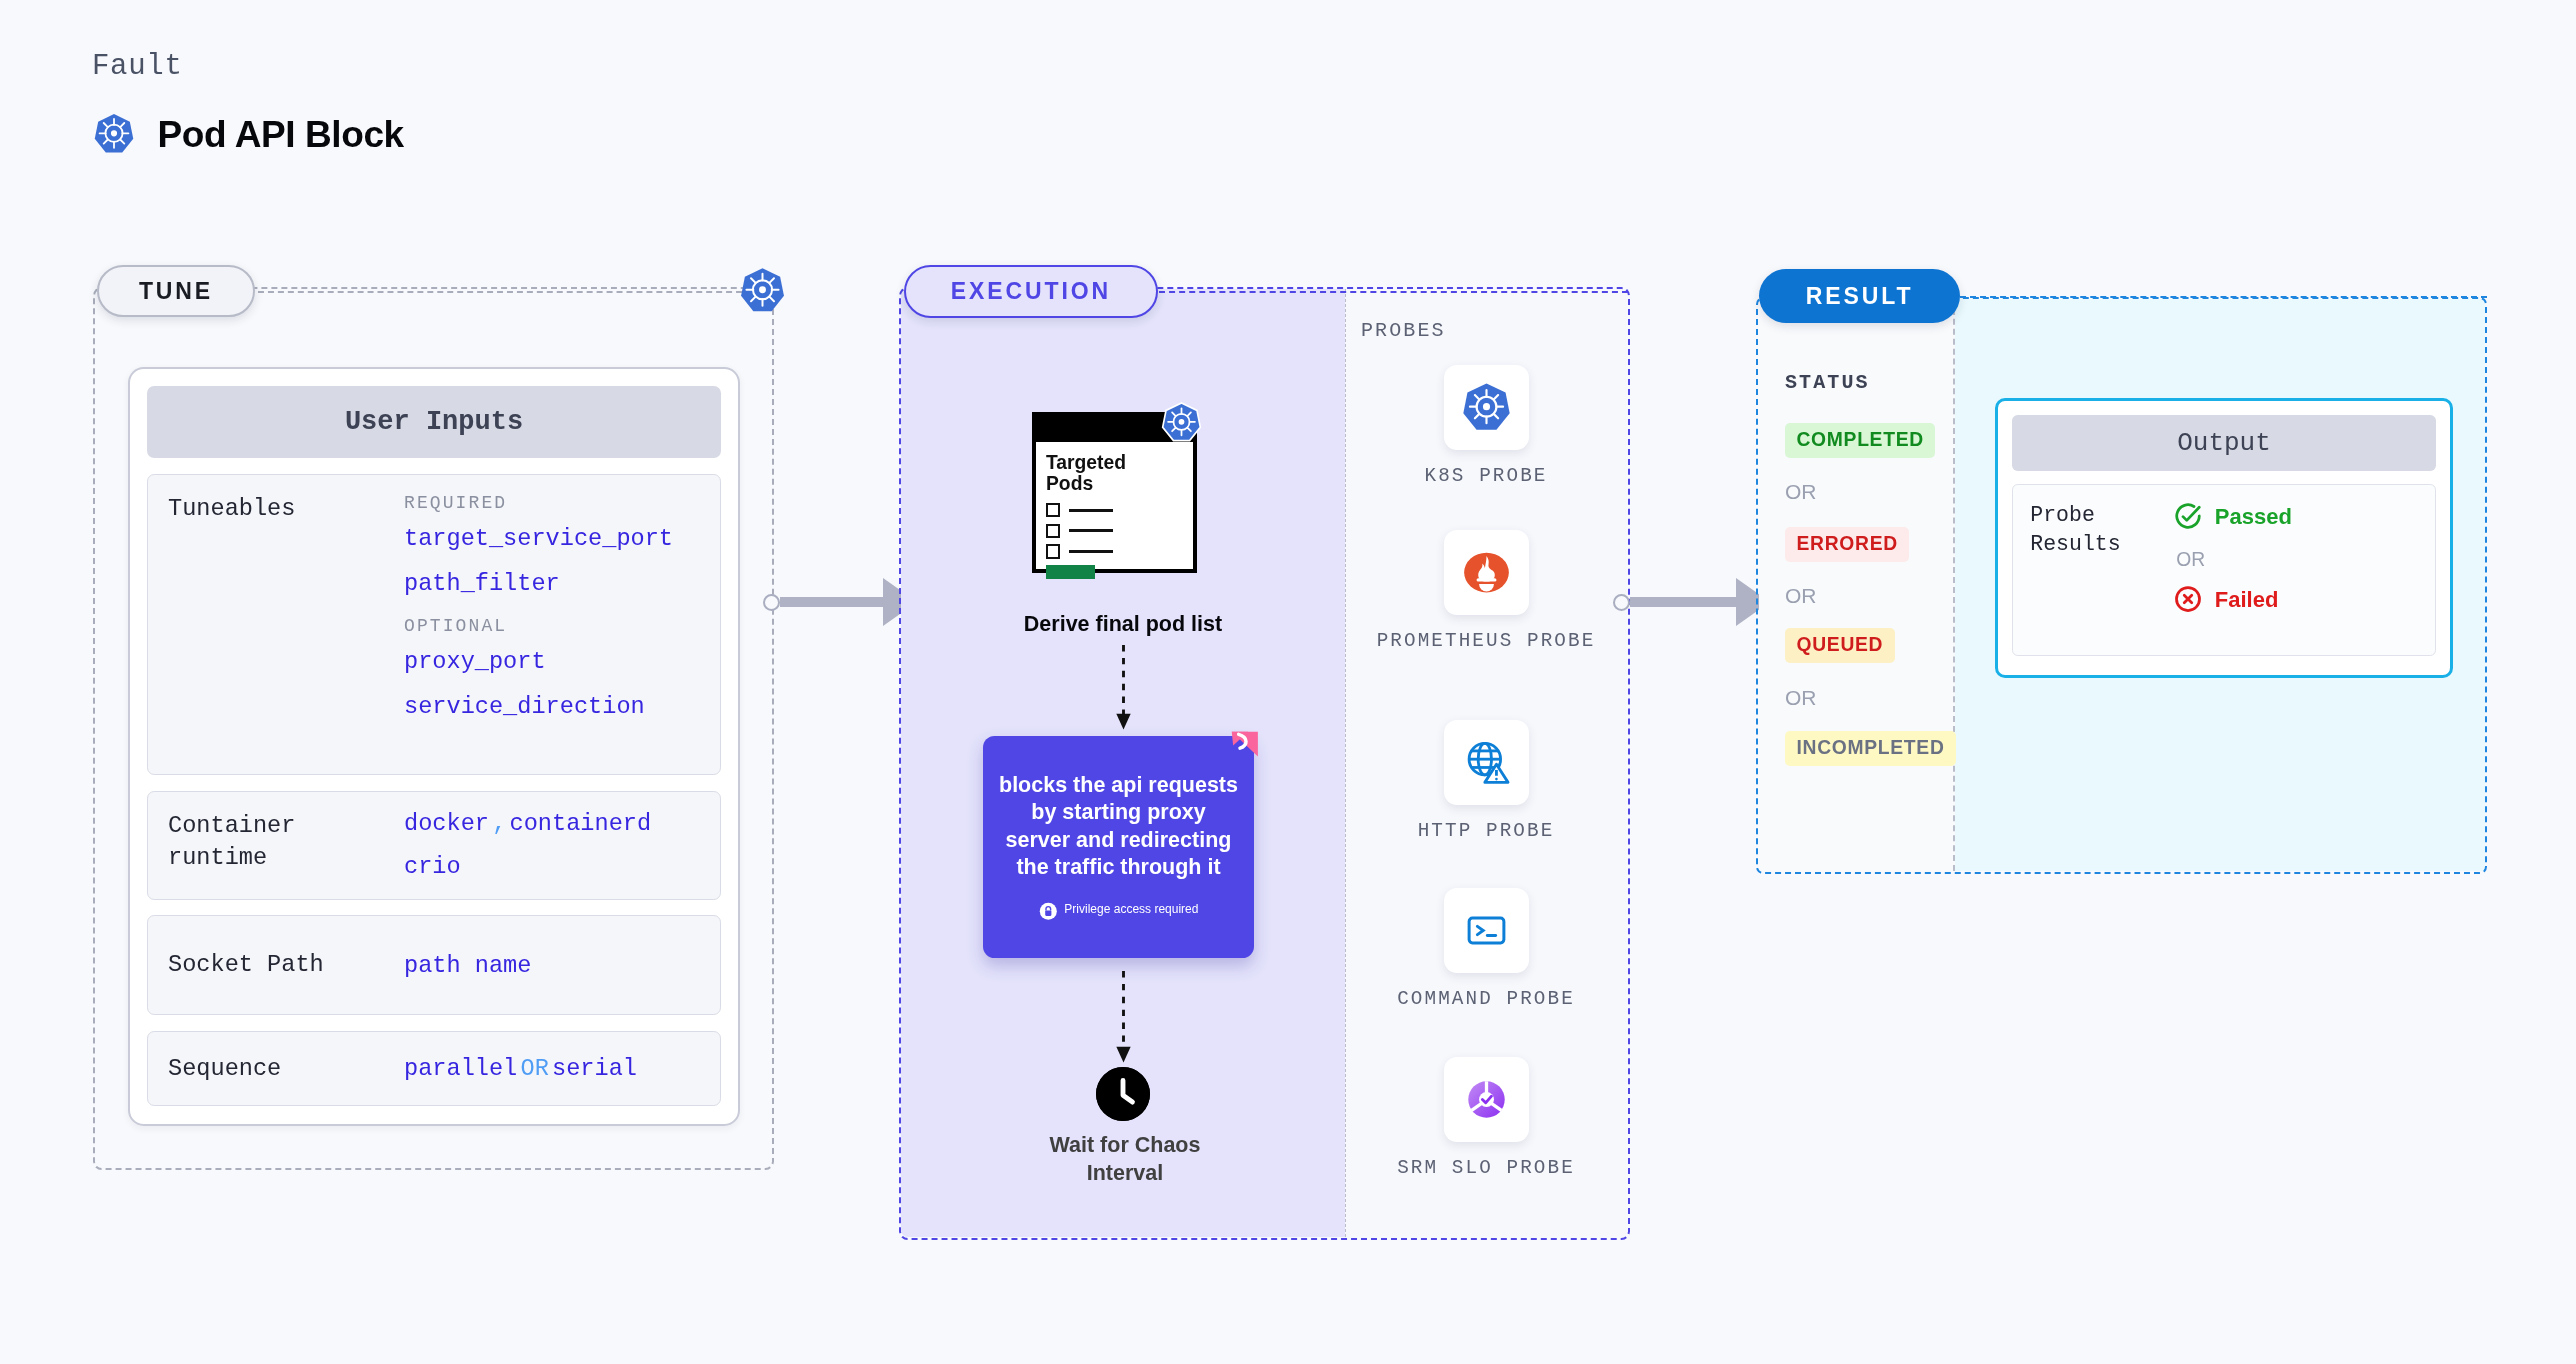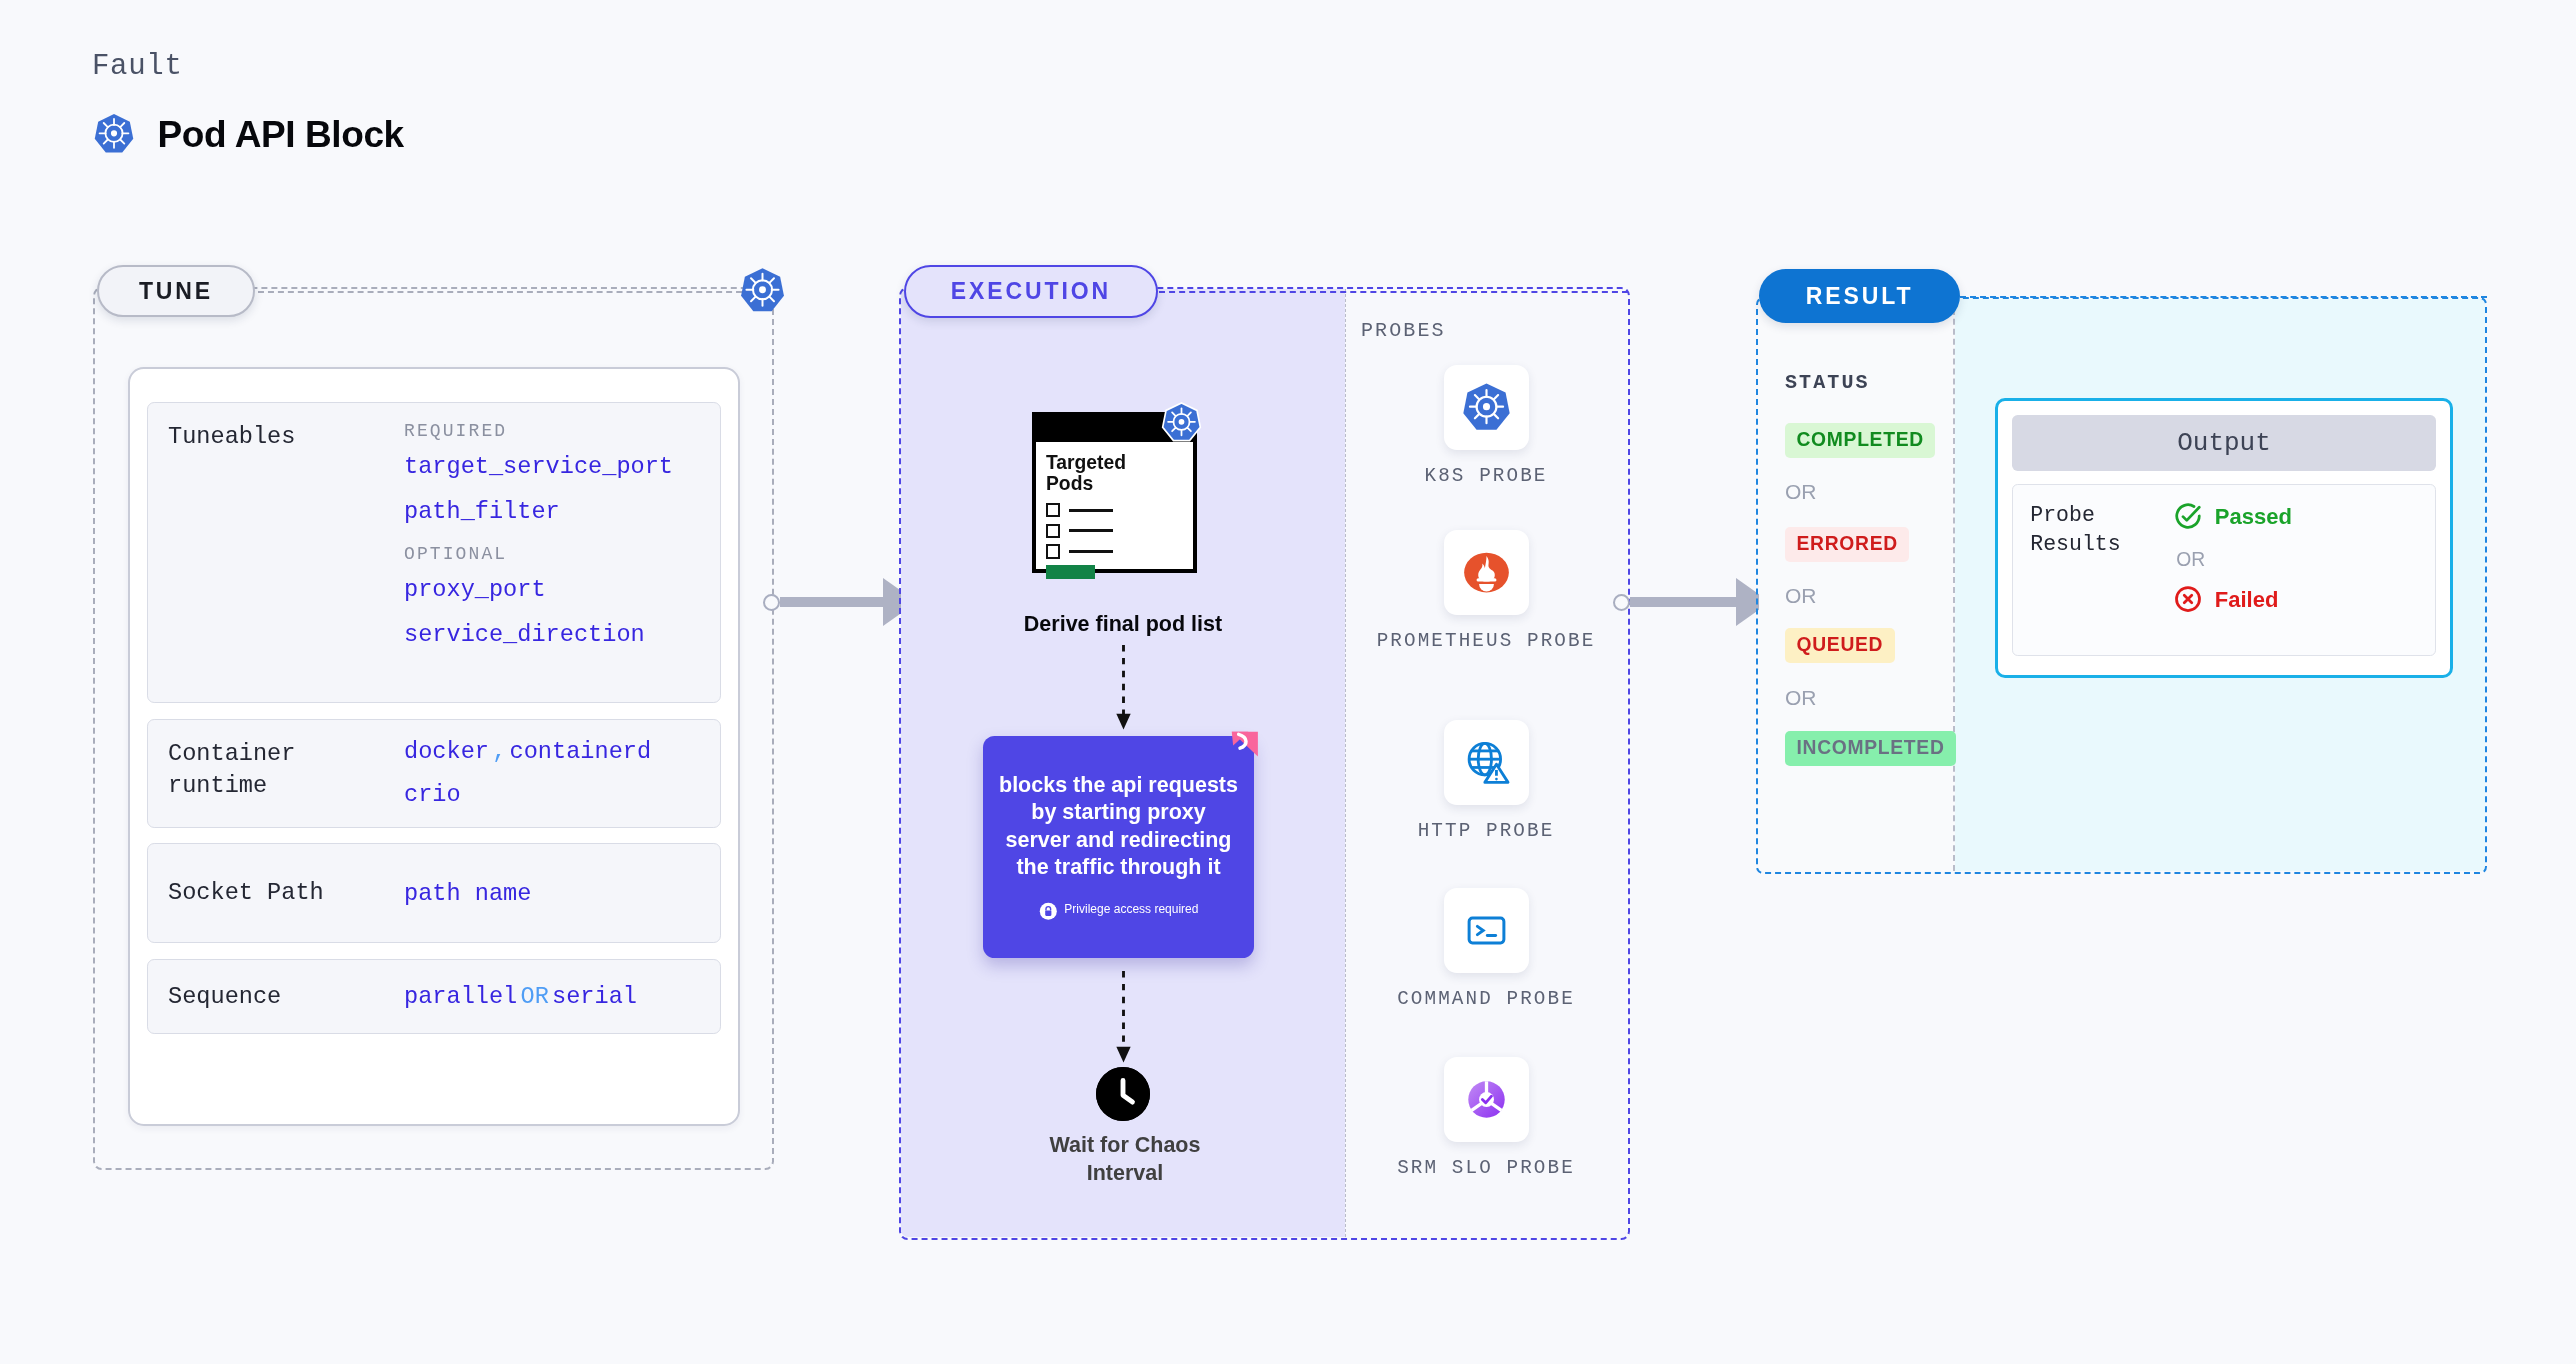--- a/index.html
+++ b/index.html
@@ -267,20 +267,21 @@
         <line x1="44" y1="31" x2="53" y2="31"></line>
       <line x1="17" y1="16" x2="23" y2="22"></line>
         <line x1="41" y1="40" x2="47" y2="46"></line>
       <line x1="47" y1="16" x2="41" y2="22"></line>
         <line x1="23" y1="40" x2="17" y2="46"></line>
     </g>
   </svg>
 </div>
 
 <div id="tune-card">
+  <div class="card-header">User Inputs</div>
 
   <div class="sub-card" style="min-height:301px;">
     <div class="sub-label">Tuneables</div>
     <div class="sub-values">
       <div class="req-tag">REQUIRED</div>
       <div class="tuneable">target_service_port</div>
       <div class="tuneable">path_filter</div>
       <div class="req-tag" style="margin-top:2.9px;">OPTIONAL</div>
       <div class="tuneable">proxy_port</div>
       <div class="tuneable" style="margin-bottom:2.9px;">service_direction</div>
@@ -515,21 +516,21 @@
 <div class="conn-line" style="left:1960px; top:296px; width:527px; border-top-color:#1f86e0;"></div>
 
 <div id="status-label">STATUS</div>
 
 <div class="status-chip" style="top:423px; background:#d9f7d4; color:#118b1f;">COMPLETED</div>
 <div class="or-text" style="top:480px;">OR</div>
 <div class="status-chip" style="top:527px; background:#fdeaea; color:#cf1c1c;">ERRORED</div>
 <div class="or-text" style="top:584px;">OR</div>
 <div class="status-chip" style="top:628px; background:#fdf0c4; color:#cf1c1c;">QUEUED</div>
 <div class="or-text" style="top:686px;">OR</div>
-<div class="status-chip" style="top:731px; background:#86efac; color:#6a7183;">INCOMPLETED</div>
+<div class="status-chip" style="top:731px; background:#fef9c3; color:#6a7183;">INCOMPLETED</div>
 
 <div id="output-card">
   <div class="out-header">Output</div>
 
 
   <div class="out-row" style="min-height:172px;">
     <div class="out-label" style="white-space:pre-line;">Probe Results</div>
     <div>
       <div class="pr-line">
         <span>

